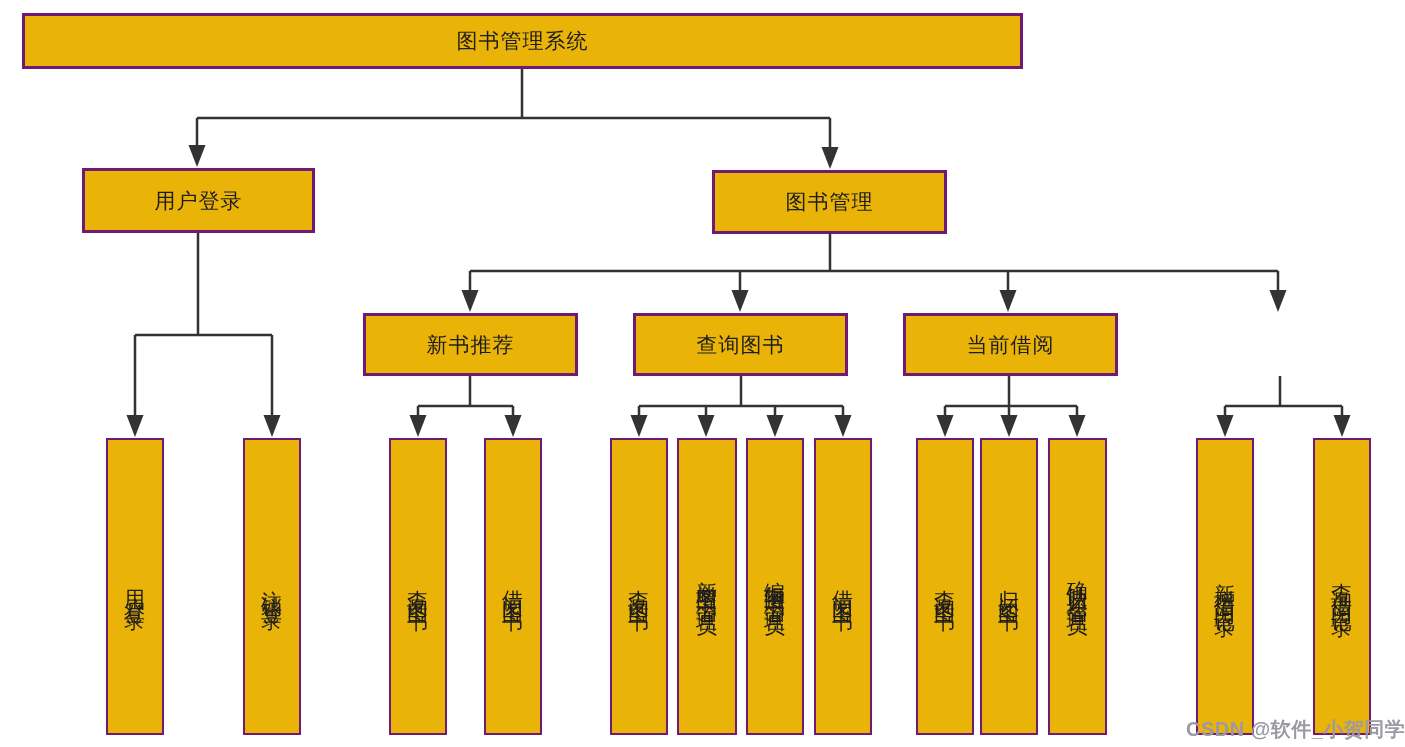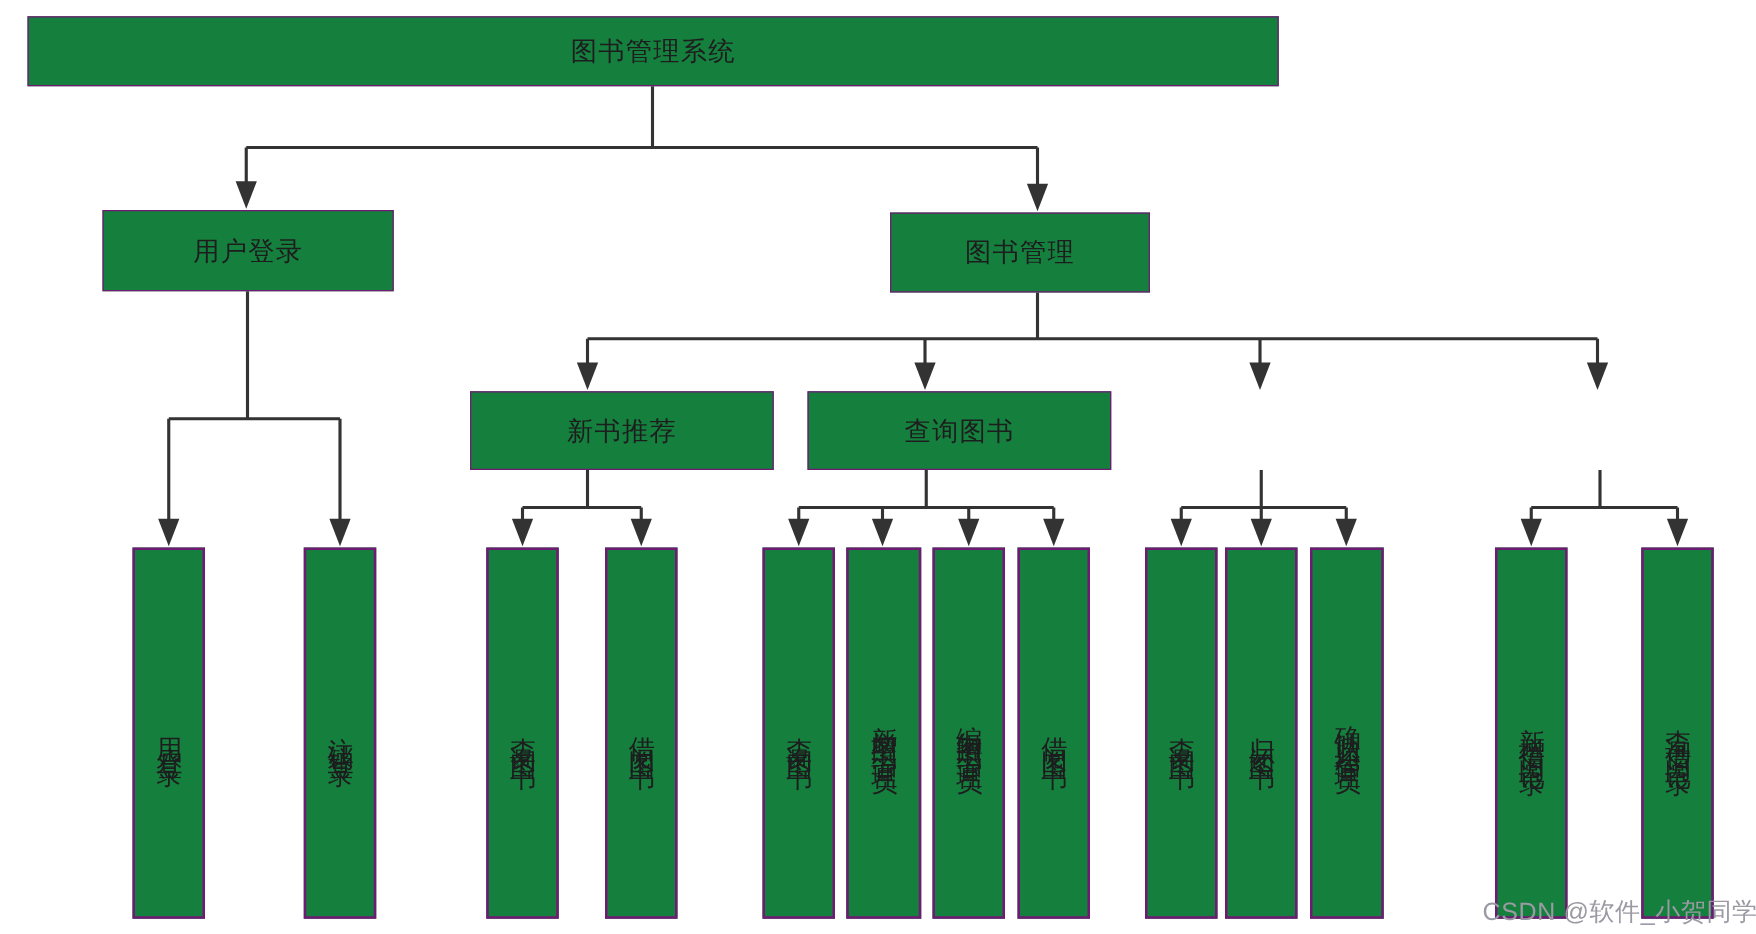--- a/index.html
+++ b/index.html
@@ -17,33 +17,33 @@
   }
   #connectors {
     position: absolute;
     left: 0; top: 0;
     width: 1405px; height: 747px;
     z-index: 1;
   }
   .box {
     position: absolute;
     box-sizing: border-box;
-    border: 1px solid #701a75;
-    background: #15803d;
+    border: 3px solid #701a75;
+    background: #eab308;
     display: flex;
     align-items: center;
     justify-content: center;
     color: #1d1d1f;
     font-size: 21px;
     letter-spacing: 1px;
     z-index: 2;
   }
   .root-box   { left: 22px;  top: 13px;  width: 1001px; height: 56px; }
   .l2         { top: 168px; height: 65px; }
-  .l3         { top: 313px; width: 243px; height: 63px; margin-left: 13px; }
+  .l3         { top: 313px; width: 215px; height: 63px; }
   .leaf       { top: 438px; width: 58px;  height: 297px; border-width: 2.5px; }
   .vtext {
     writing-mode: vertical-rl;
     text-orientation: mixed;
     letter-spacing: 7px;
     line-height: 1;
     font-size: 21px;
     color: #1d1d1f;
     white-space: nowrap;
   }
@@ -51,20 +51,21 @@
   #watermark {
     position: absolute;
     left: 1186px;
     top: 716px;
     width: 215px;
     font-size: 20px;
     color: #9b9aa4;
     white-space: nowrap;
     z-index: 3;
     letter-spacing: 0.5px;
+    font-weight: bold;
   }
 </style>
 </head>
 <body>
 
 <div id="canvas">
 
   <svg id="connectors" viewBox="0 0 1405 747" xmlns="http://www.w3.org/2000/svg" aria-hidden="true">
     <g stroke="#333333" stroke-width="2.5" fill="none">
 
@@ -101,24 +102,25 @@
       <polygon points="1000.5,415 1017.5,415 1009,437"></polygon>
       <polygon points="1068.5,415 1085.5,415 1077,437"></polygon>
       <polygon points="1216.5,415 1233.5,415 1225,437"></polygon>
       <polygon points="1333.5,415 1350.5,415 1342,437"></polygon>
     </g>
   </svg>
 
   <div class="box root-box">图书管理系统</div>
 
   <div class="box l2" style="left:82px;width:233px;">用户登录</div>
-  <div class="box l2" style="left:712px;top:170px;width:208px;height:64px;">图书管理</div>
+  <div class="box l2" style="left:712px;top:170px;width:235px;height:64px;">图书管理</div>
 
   <div class="box l3" style="left:363px;">新书推荐</div>
   <div class="box l3" style="left:633px;">查询图书</div>
+  <div class="box l3" style="left:903px;">当前借阅</div>
 
   <div class="box leaf" style="left:106px;">
     <span class="vtext">用户登录</span>
   </div>
   <div class="box leaf" style="left:243px;">
     <span class="vtext">注销登录</span>
   </div>
 
   <div class="box leaf" style="left:389px;">
     <span class="vtext">查询图书</span>

